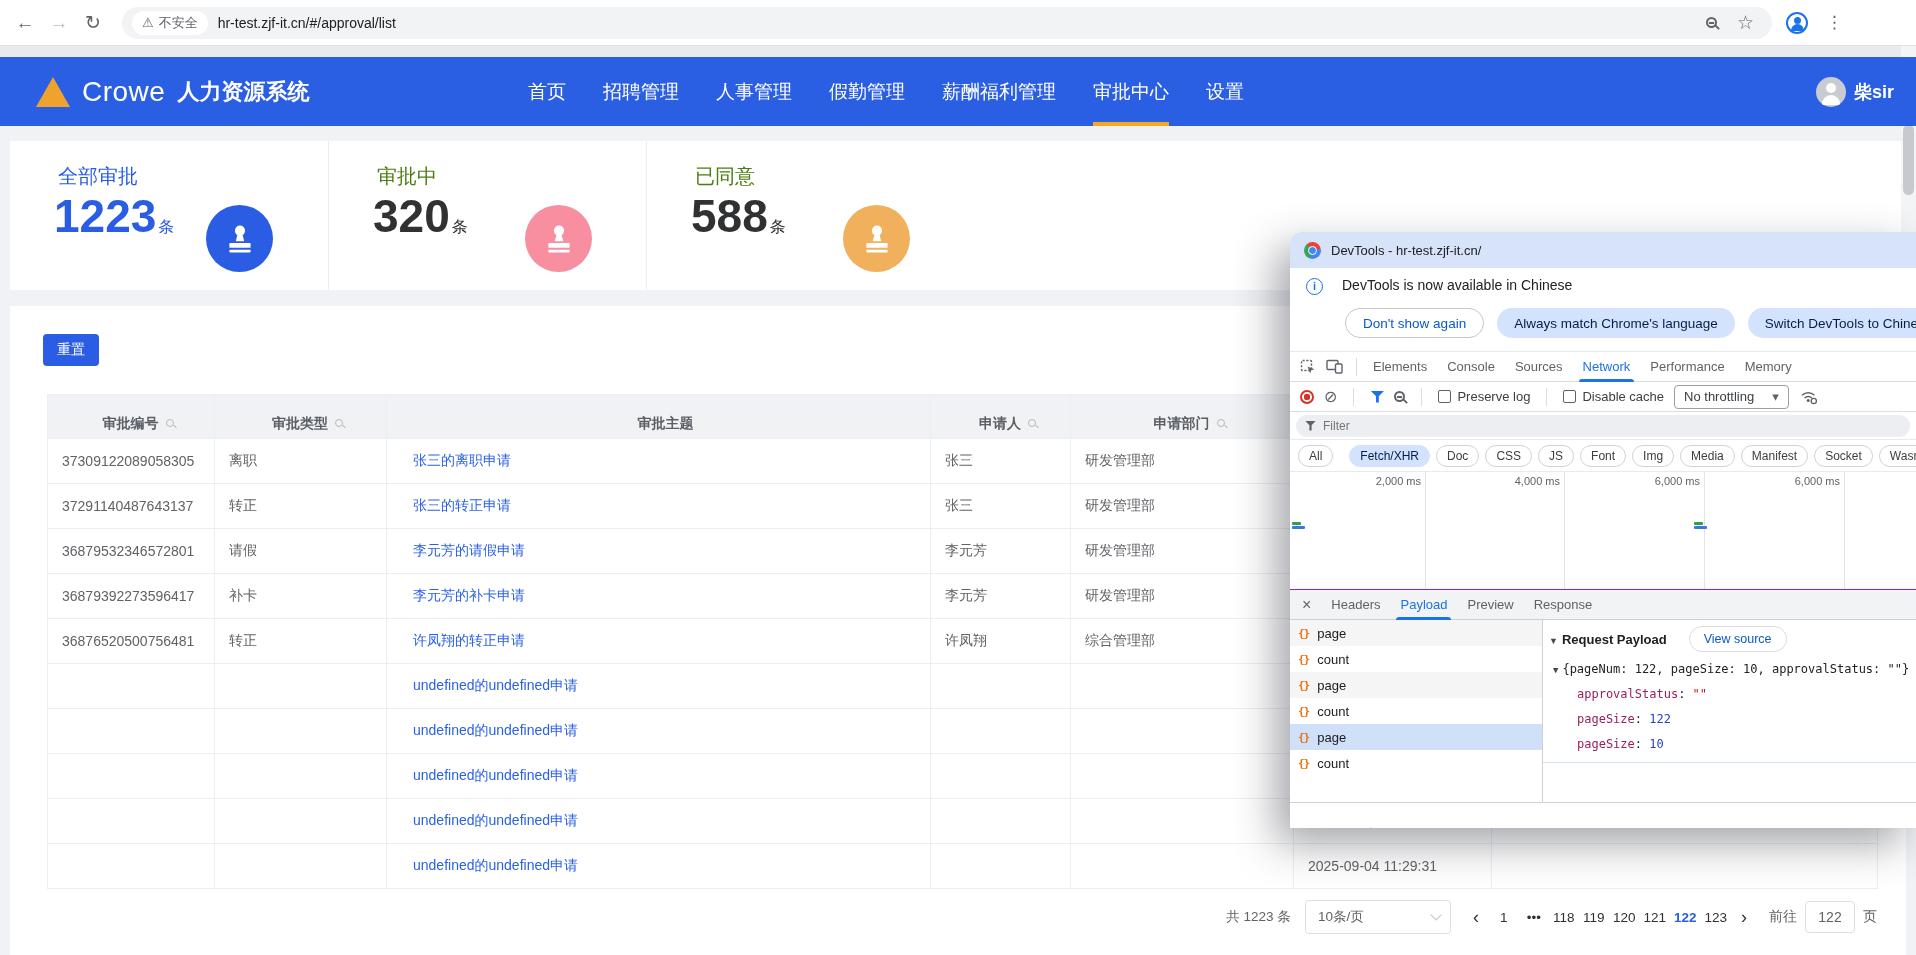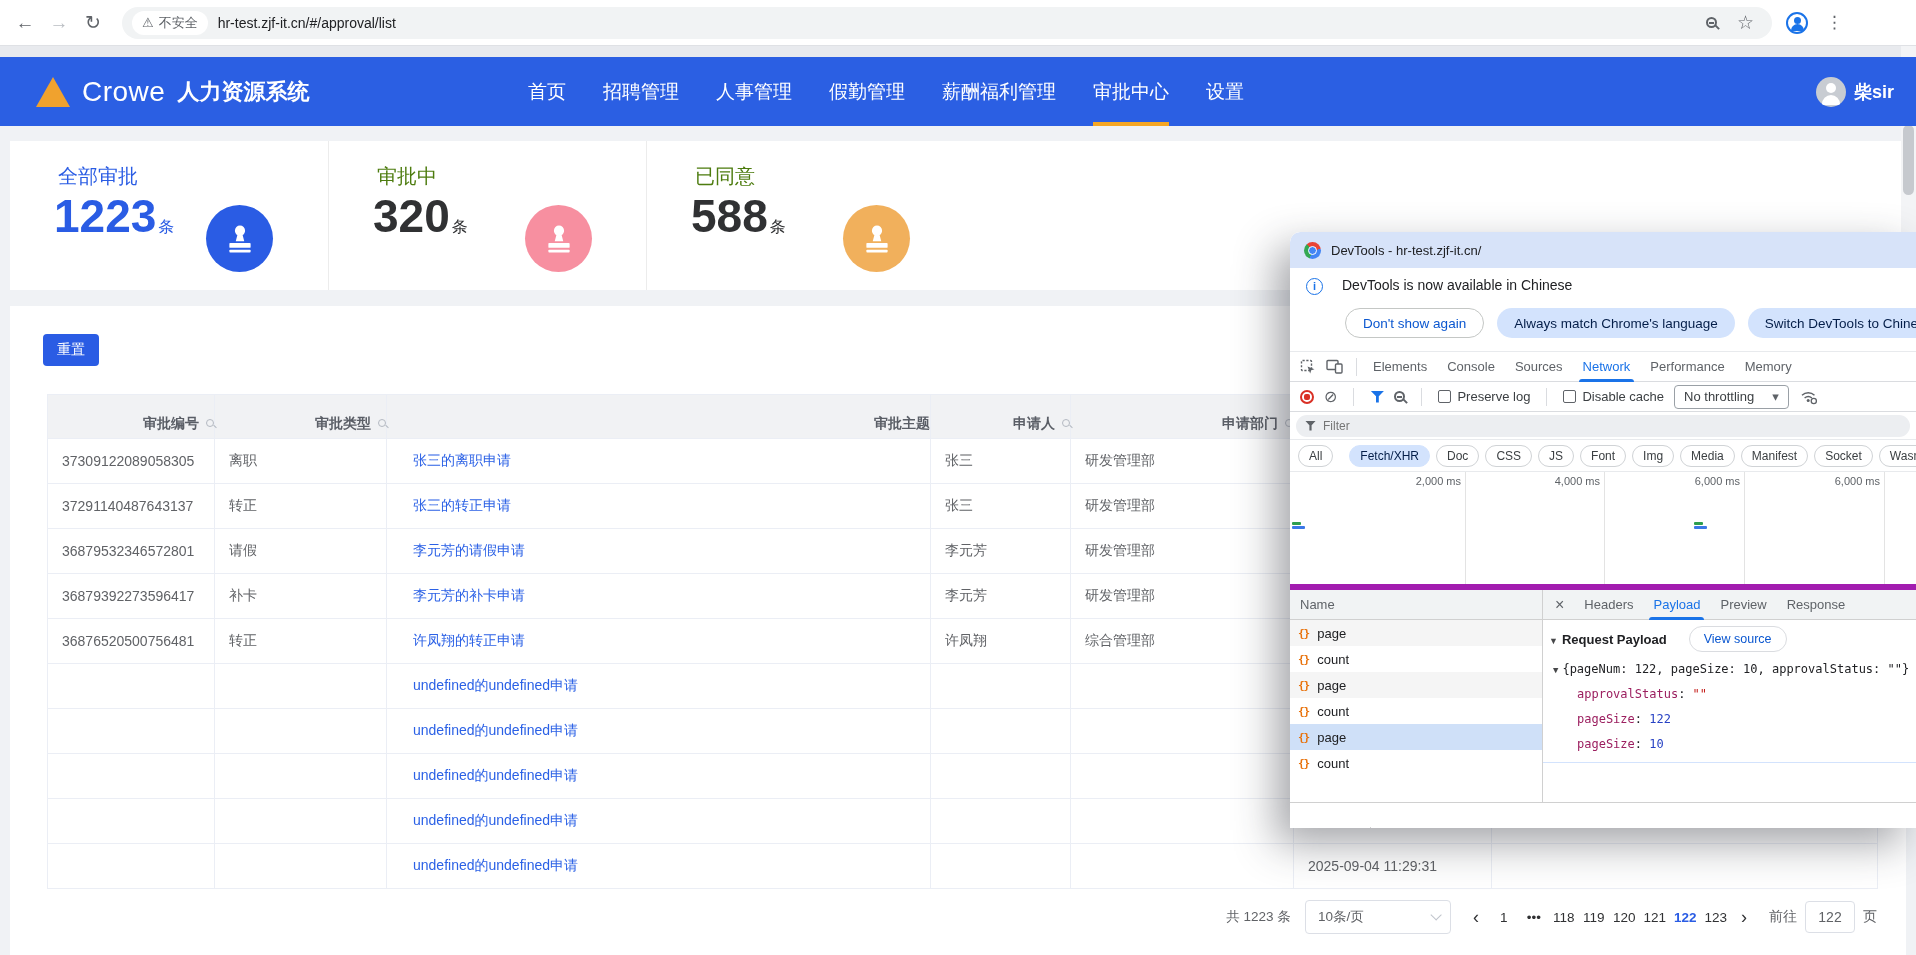--- a/index.html
+++ b/index.html
@@ -53,21 +53,21 @@
   .stat-blue .s-ic { background:#2a5ce4; }
   .stat-pink .s-ic { background:#f78fa0; }
   .stat-orange .s-ic { background:#f1b05c; }
 
   
   #content { left:10px; top:306px; width:1896px; height:649px; background:#fff; }
   #reset-btn { left:43px; top:334px; width:56px; height:32px; background:#2a5ce4; color:#fff; font-size:14px; border:none; border-radius:4px; cursor:pointer; }
 
   
   #tbl { left:47px; top:394px; width:1830px; border-collapse:collapse; table-layout:fixed; font-size:14px; }
-  #tbl th { height:44px; background:#f1f2f4; color:#5a5e66; font-weight:bold; text-align:right; padding:14px 0 0 14px; border:1px solid #ebeef5; border-top:1px solid #ebeef5; }
+  #tbl th { height:44px; background:#f1f2f4; color:#5a5e66; font-weight:bold; text-align:center; padding:14px 0 0 14px; border:1px solid #ebeef5; border-top:1px solid #ebeef5; }
   #tbl td { height:45px; color:#606266; padding:0 0 0 14px; border:1px solid #ebeef5; background:#fff; }
   .hmag { display:inline-block; width:8px; height:8px; border:1px solid #b4b9c2; border-radius:50%; position:relative; margin-left:7px; vertical-align:1px; }
   .hmag:after { content:''; position:absolute; width:4px; height:1px; background:#b4b9c2; transform:rotate(45deg); right:-4px; bottom:-1px; }
   .subj { color:#2b61e6; cursor:pointer;margin-left:12px; }
 
   
   #pagination { right:39px; top:897px; height:40px; display:flex; align-items:center; gap:14px; font-size:13.5px; color:#606266; }
   #pg-select { width:146px; height:34px; border:1px solid #dcdfe6; border-radius:4px; display:flex; align-items:center; padding:0 12px; color:#606266; cursor:pointer; background:#fff; }
   .sel-caret { margin-left:auto; width:8px; height:8px; border-right:1.5px solid #c0c4cc; border-bottom:1.5px solid #c0c4cc; transform:rotate(45deg) translateY(-3px); }
   #pager { display:flex; align-items:center; gap:4px; }
@@ -110,21 +110,21 @@
   .cb-label { font-size:13px; color:#3c4043; margin-left:6px; }
   .cb-group { display:flex; align-items:center; cursor:pointer; }
   #throttle { height:24px; border:1px solid #9aa0a6; border-radius:4px; display:flex; align-items:center; padding:0 9px; gap:18px; font-size:13px; color:#3c4043; cursor:pointer; }
   #dt-filter-row { height:28px; display:flex; align-items:center; padding:0 6px; border-bottom:1px solid #e8eaed; }
   #dt-filter-pill { width:100%; height:22px; background:#eceef1; border-radius:11px; display:flex; align-items:center; padding:0 9px; gap:7px; }
   #dt-filter-pill input { border:none; background:transparent; outline:none; font-size:12px; color:#202124; width:200px; font-family:"Liberation Sans",sans-serif; }
   #dt-chips { height:32px; display:flex; align-items:center; padding:0 8px; gap:6px; border-bottom:1px solid #e8eaed; overflow:hidden; }
   .chip { height:22px; border:1px solid #d0d3d6; border-radius:11px; padding:0 10px; display:flex; align-items:center; font-size:12px; color:#3c4043; cursor:pointer; white-space:nowrap; }
   .chip.selected { background:#d3e3fd; border-color:#d3e3fd; color:#041e49; }
   .chip-sep { width:1px; height:16px; background:#dadce0; margin:0 2px; }
-  #dt-timeline { height:118px; display:flex; position:relative; border-bottom:6px solid #a21caf;padding-left:40px; }
+  #dt-timeline { height:118px; display:flex; position:relative; border-bottom:1px solid #a21caf; }
   .tl-col { border-right:1px solid #e3e3e3; font-size:11px; color:#5f6368; text-align:right; padding:3px 4px 0 0; }
   .tl-mark { position:absolute; }
   .tl-bar { height:3px; margin-bottom:1px; border-radius:1px; }
   .tl-green { background:#2e9e4f; width:9px; }
   .tl-blue { background:#3b78e7; width:13px; }
   #dt-listhead { height:30px; background:#f1f3f4; border-bottom:1px solid #d0d0d0; display:flex; align-items:center; }
   #dt-name-h { width:253px; padding-left:10px; color:#5f6368; border-right:1px solid #d0d0d0; height:30px; display:flex; align-items:center; }
   #dt-detail-tabs { display:flex; align-items:center; height:30px; }
   .close-x { color:#5f6368; font-size:16px; padding:0 10px 0 12px; cursor:pointer; }
   #dt-body { height:182px; display:flex; }
@@ -516,21 +516,20 @@
       <div class="tl-bar tl-green"></div>
         <div class="tl-bar tl-blue"></div>
     </div>
     <div class="tl-mark" style="left:404px; top:50px;">
       <div class="tl-bar tl-green"></div>
         <div class="tl-bar tl-blue"></div>
     </div>
   </div>
 
   <div id="dt-listhead">
-    <span id="dt-name-h">Name</span>
     <div id="dt-detail-tabs">
       <span class="close-x">×</span>
       <span style="display:flex;height:30px;">
 
       <span class="dt-tab">Headers</span>
           <span class="dt-tab active">Payload</span>
           <span class="dt-tab">Preview</span>
           <span class="dt-tab">Response</span>
         </span>
     </div>

